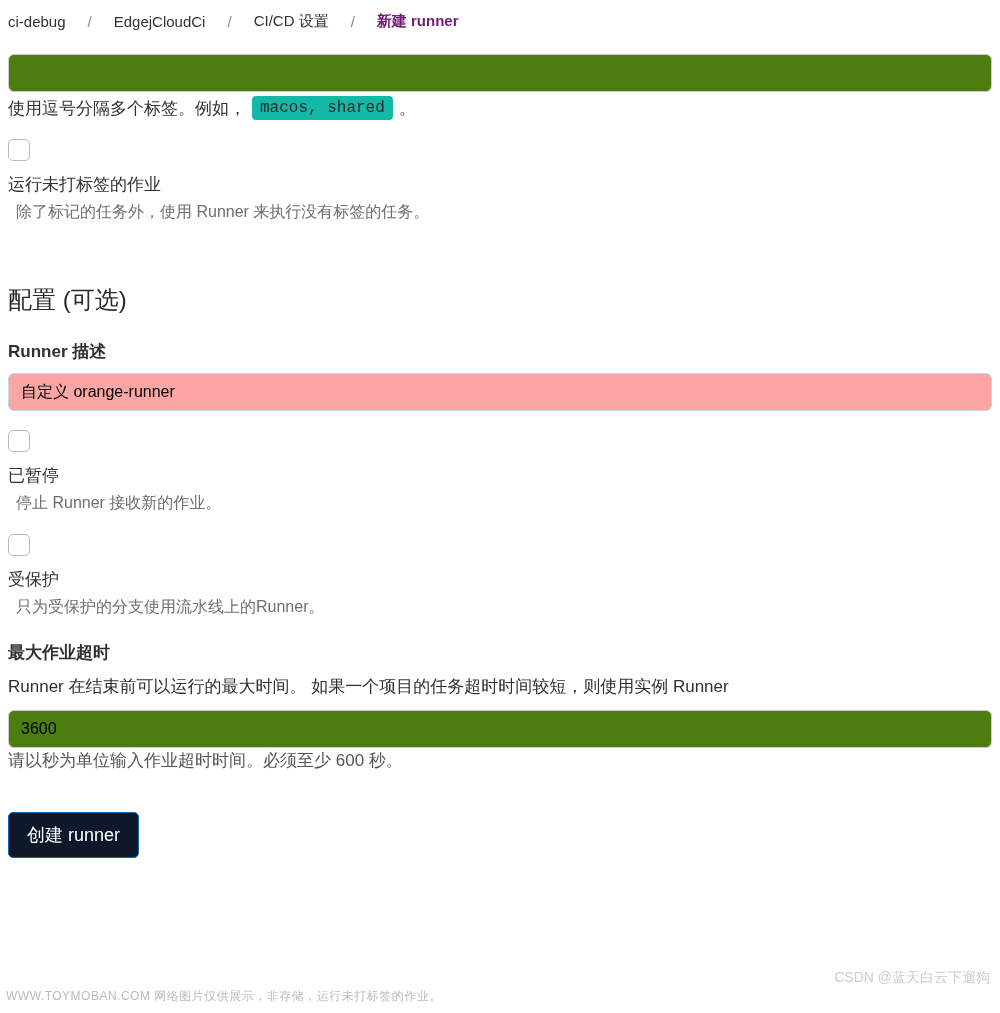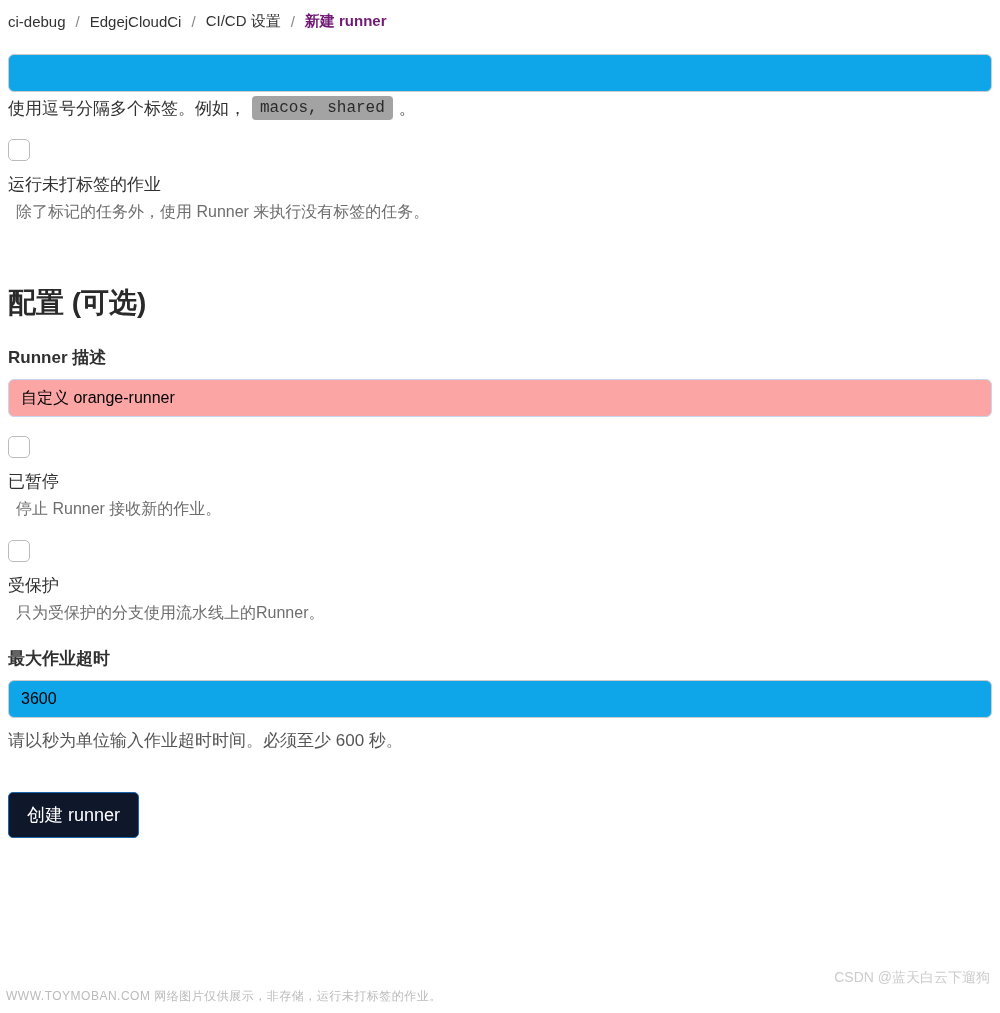--- a/index.html
+++ b/index.html
@@ -10,21 +10,21 @@
     body {
       font-family: -apple-system, BlinkMacSystemFont, "Segoe UI", Helvetica, Arial, sans-serif;
       color: #303030;
       font-size: 15px;
       background: #fff;
       padding: 0;
     }
     .breadcrumb {
       display: flex;
       align-items: center;
-      gap: 10px;
+      gap: 22px;
       padding: 12px 23px 14px 8px;
       font-size: 15px;
       color: #333;
       border-bottom: 1px solid rgba(0,0,0,0);
     }
     .breadcrumb .sep {
       color: #888;
     }
     .breadcrumb .crumb {
       color: #333;
@@ -36,40 +36,40 @@
     .content {
       padding: 0 8px;
     }
     .input-box {
       width: 100%;
       border: 1px solid #ccc;
       border-radius: 6px;
       height: 38px;
       padding: 6px 12px;
       font-size: 16px;
-      background: #0ea5e9;
+      background: #4d7c0f;
       font-family: inherit;
       outline: none;
     }
     .input-box.light-blue {
       background: #fca5a5;
       border-color: #c7d6ee;
     }
     .help-text {
       margin-top: 4px;
       font-size: 17px;
       color: #303030;
       display: flex;
       align-items: center;
       flex-wrap: wrap;
       gap: 6px;
     }
     .code-inline {
       font-family: Menlo, Monaco, "Courier New", monospace;
-      background: #a3a3a3;
+      background: #14b8a6;
       padding: 3px 8px;
       border-radius: 4px;
       font-size: 16px;
       color: #2a2a2a;
     }
     .checkbox-row {
       display: flex;
       align-items: flex-start;
       gap: 12px;
       margin-top: 18px;
@@ -97,43 +97,42 @@
       align-items: center;
       gap: 8px;
     }
     .checkbox-help {
       font-size: 16px;
       color: #6e6e6e;
       line-height: 1.5;
       margin-left: 8px;
     }
     .section-heading {
-      font-size: 28px;
-      font-weight: 700;
+      font-size: 24px;
+      font-weight: 400;
       color: #2a2a2a;
       margin-top: 60px;
       margin-bottom: 24px;
     }
     .field-label {
       font-size: 17px;
       font-weight: 600;
       color: #303030;
       margin-top: 22px;
       margin-bottom: 10px;
     }
     .big-help {
       font-size: 17px;
       color: #303030;
       line-height: 1.55;
       margin-bottom: 10px;
     }
     .small-help {
       font-size: 17px;
       color: #555;
-      margin-top: 10px;
       line-height: 1.5;
     }
     .primary-button {
       margin-top: 38px;
       background: #0f172a;
       color: #fff;
       border: 1px solid #1865ad;
       border-radius: 5px;
       padding: 10px 18px;
       font-size: 18px;
@@ -213,20 +212,21 @@
   <div class="checkbox-row">
     <div class="checkbox-box"></div>
     <div class="checkbox-body">
       <div class="checkbox-label">受保护</div>
       <div class="checkbox-help">只为受保护的分支使用流水线上的Runner。</div>
     </div>
   </div>
 
 
   <div class="field-label">最大作业超时</div>
+  <div class="big-help">Runner 在结束前可以运行的最大时间。 如果一个项目的任务超时时间较短，则使用实例 Runner</div>
   <input type="text" class="input-box" value="3600" style="">
   <div class="small-help">请以秒为单位输入作业超时时间。必须至少 600 秒。</div>
 
   <button class="primary-button">创建 runner</button>
 
 </div>
 
 <div class="watermark-left">WWW.TOYMOBAN.COM 网络图片仅供展示，非存储，运行未打标签的作业。</div>
 <div class="watermark-right">CSDN @蓝天白云下遛狗</div>
 

